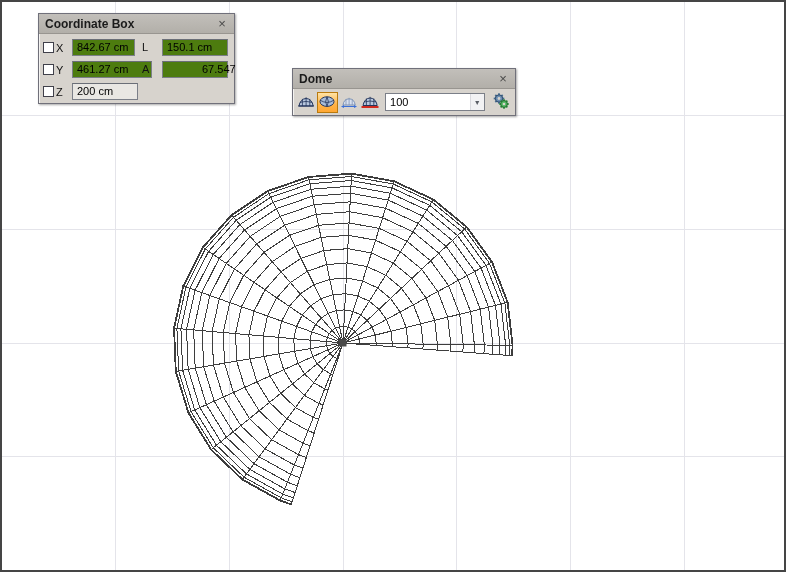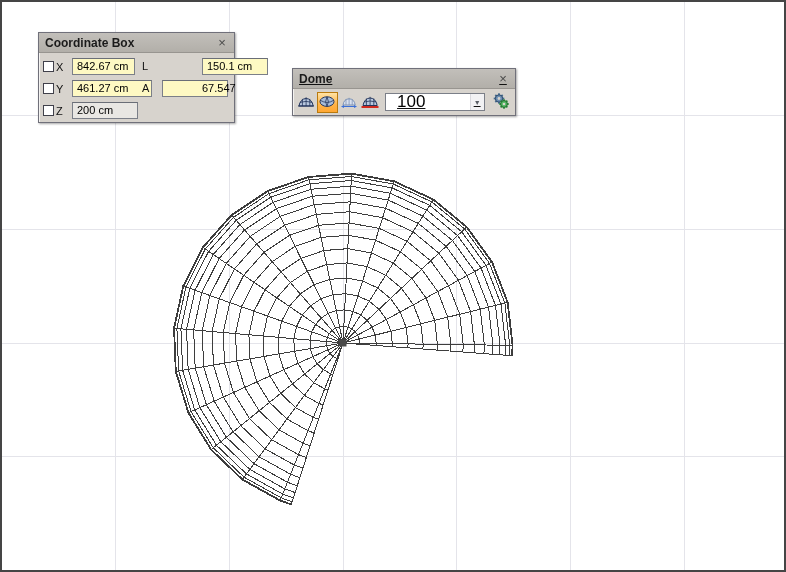--- a/index.html
+++ b/index.html
@@ -23,41 +23,41 @@
   .titlebar .cap{font-weight:bold;font-size:12px;color:#1b1b1b;letter-spacing:0;}
   .closebtn{
     width:16px;height:15px;display:flex;align-items:center;justify-content:center;
     color:#4a4a4a;font-size:13px;line-height:13px;cursor:default;
   }
   
   .cb-row{position:absolute;height:17px;display:flex;align-items:center;}
   .chk{width:11px;height:11px;background:#fff;border:1px solid #40404a;box-sizing:border-box;}
   .cb-lab{margin-left:2px;width:12px;font-size:11px;color:#111;}
   .field{
-    position:absolute;height:17px;box-sizing:border-box;background:#fef9c3;
+    position:absolute;height:17px;box-sizing:border-box;background:#4d7c0f;
     border:1px solid #7b7f88;border-top-color:#6a6e77;
     font-size:11px;line-height:15px;padding:0 0 0 4px;color:#000;
   }
   .field.disabled{background:#e9e7e3;}
   .side-lab{position:absolute;width:12px;font-size:11px;color:#111;}
   
   .tb-body{display:flex;align-items:center;padding:3px 2px;height:26px;box-sizing:border-box;}
   .tool-btn{
     width:22px;height:21px;display:flex;align-items:center;justify-content:center;
     border:1px solid transparent;box-sizing:border-box;background:transparent;
   }
   .tool-btn.selected{
     border:1px solid #b97a0e;
     background:linear-gradient(#ffe3a5,#ffb347 60%,#ffa733);
   }
   .combo{
     margin-left:4px;width:102px;height:18px;box-sizing:border-box;background:#fff;
     border:1px solid #7b7f88;display:flex;align-items:center;
   }
-  .combo .val{flex:1;padding-left:11px;font-size:17px;color:#000;}
+  .combo .val{flex:1;padding-left:4px;font-size:11px;color:#000;}
   .combo .drop{
     width:13px;height:16px;display:flex;align-items:center;justify-content:center;
     color:#5a5e66;font-size:7px;background:#f2f2f4;border-left:1px solid #d9d9de;
   }
   .gear-btn{margin-left:5px;width:24px;height:21px;display:flex;align-items:center;justify-content:center;}
 </style>
 </head>
 <body>
 
 <div class="screen">
@@ -142,50 +142,50 @@
         <line x1="306.00198407623736" y1="428.7232197523809" x2="312.2064999594405" y2="430.9508685769001" stroke="#3d3d3d" stroke-width="1" fill="none" shape-rendering="crispEdges"></line>
         <line x1="311.30447363571415" y1="415.43242470062864" x2="316.56895392478657" y2="417.32256626016675" stroke="#3d3d3d" stroke-width="1" fill="none" shape-rendering="crispEdges"></line>
         <line x1="316.89294734730504" y1="401.4248047101071" x2="321.16669221920523" y2="402.95923590818927" stroke="#3d3d3d" stroke-width="1" fill="none" shape-rendering="crispEdges"></line>
         <line x1="322.71358515419683" y1="386.835260818669" x2="325.9554361095418" y2="387.9992042440523" stroke="#3d3d3d" stroke-width="1" fill="none" shape-rendering="crispEdges"></line>
         <line x1="328.7103311324249" y1="371.8042983094448" x2="330.8890673743387" y2="372.5865445506666" stroke="#3d3d3d" stroke-width="1" fill="none" shape-rendering="crispEdges"></line>
         <line x1="334.82543334006414" y1="356.4766735681583" x2="335.9200724475187" y2="356.86968916629627" stroke="#3d3d3d" stroke-width="1" fill="none" shape-rendering="crispEdges"></line>
         <rect x="337.5" y="337.5" width="7" height="7" fill="#4a4a4a"></rect>
       </g>
   </svg>
 
-  <div class="dlg" style="left:36px;top:30px;width:197px;height:91px;">
+  <div class="dlg" style="left:36px;top:11px;width:197px;height:91px;">
     <div class="titlebar">
       <span class="cap">Coordinate Box</span>
       <span class="closebtn">×</span>
     </div>
 
     <div class="cb-row" style="left:4px;top:25px;">
       <span class="chk"></span>
       <span class="cb-lab">X</span>
     </div>
     <div class="field" style="left:33px;top:25px;width:63px;">842.67 cm</div>
     <span class="side-lab" style="left:103px;top:27px;">L</span>
-    <div class="field" style="left:123px;top:25px;width:66px;margin-left:40px;">150.1 cm</div>
+    <div class="field" style="left:123px;top:25px;width:66px;">150.1 cm</div>
 
     <div class="cb-row" style="left:4px;top:47px;">
       <span class="chk"></span>
       <span class="cb-lab">Y</span>
     </div>
     <div class="field" style="left:33px;top:47px;width:80px;">461.27 cm</div>
     <span class="side-lab" style="left:103px;top:49px;">A</span>
     <div class="field" style="left:123px;top:47px;width:66px;padding-left:39px;">67.547</div>
 
     <div class="cb-row" style="left:4px;top:69px;">
       <span class="chk"></span>
       <span class="cb-lab">Z</span>
     </div>
     <div class="field disabled" style="left:33px;top:69px;width:66px;">200 cm</div>
   </div>
 
-  <div class="dlg" style="left:290px;top:66px;width:224px;height:48px;text-decoration:underline;">
+  <div class="dlg" style="left:290px;top:66px;width:224px;height:48px;">
     <div class="titlebar">
       <span class="cap">Dome</span>
       <span class="closebtn">×</span>
     </div>
     <div class="tb-body">
       <div class="tool-btn">
         <span>
           <svg width="18" height="15" viewBox="0 0 18 15">
             <path d="M2 12 A7.2 9 0 0 1 16.2 12 Z" fill="#b7c6dd" stroke="#23355c" stroke-width="1"></path>
             <path d="M9.1 3.2 V12 M5.4 4.9 V12 M12.8 4.9 V12" fill="none" stroke="#23355c" stroke-width="0.8"></path>

